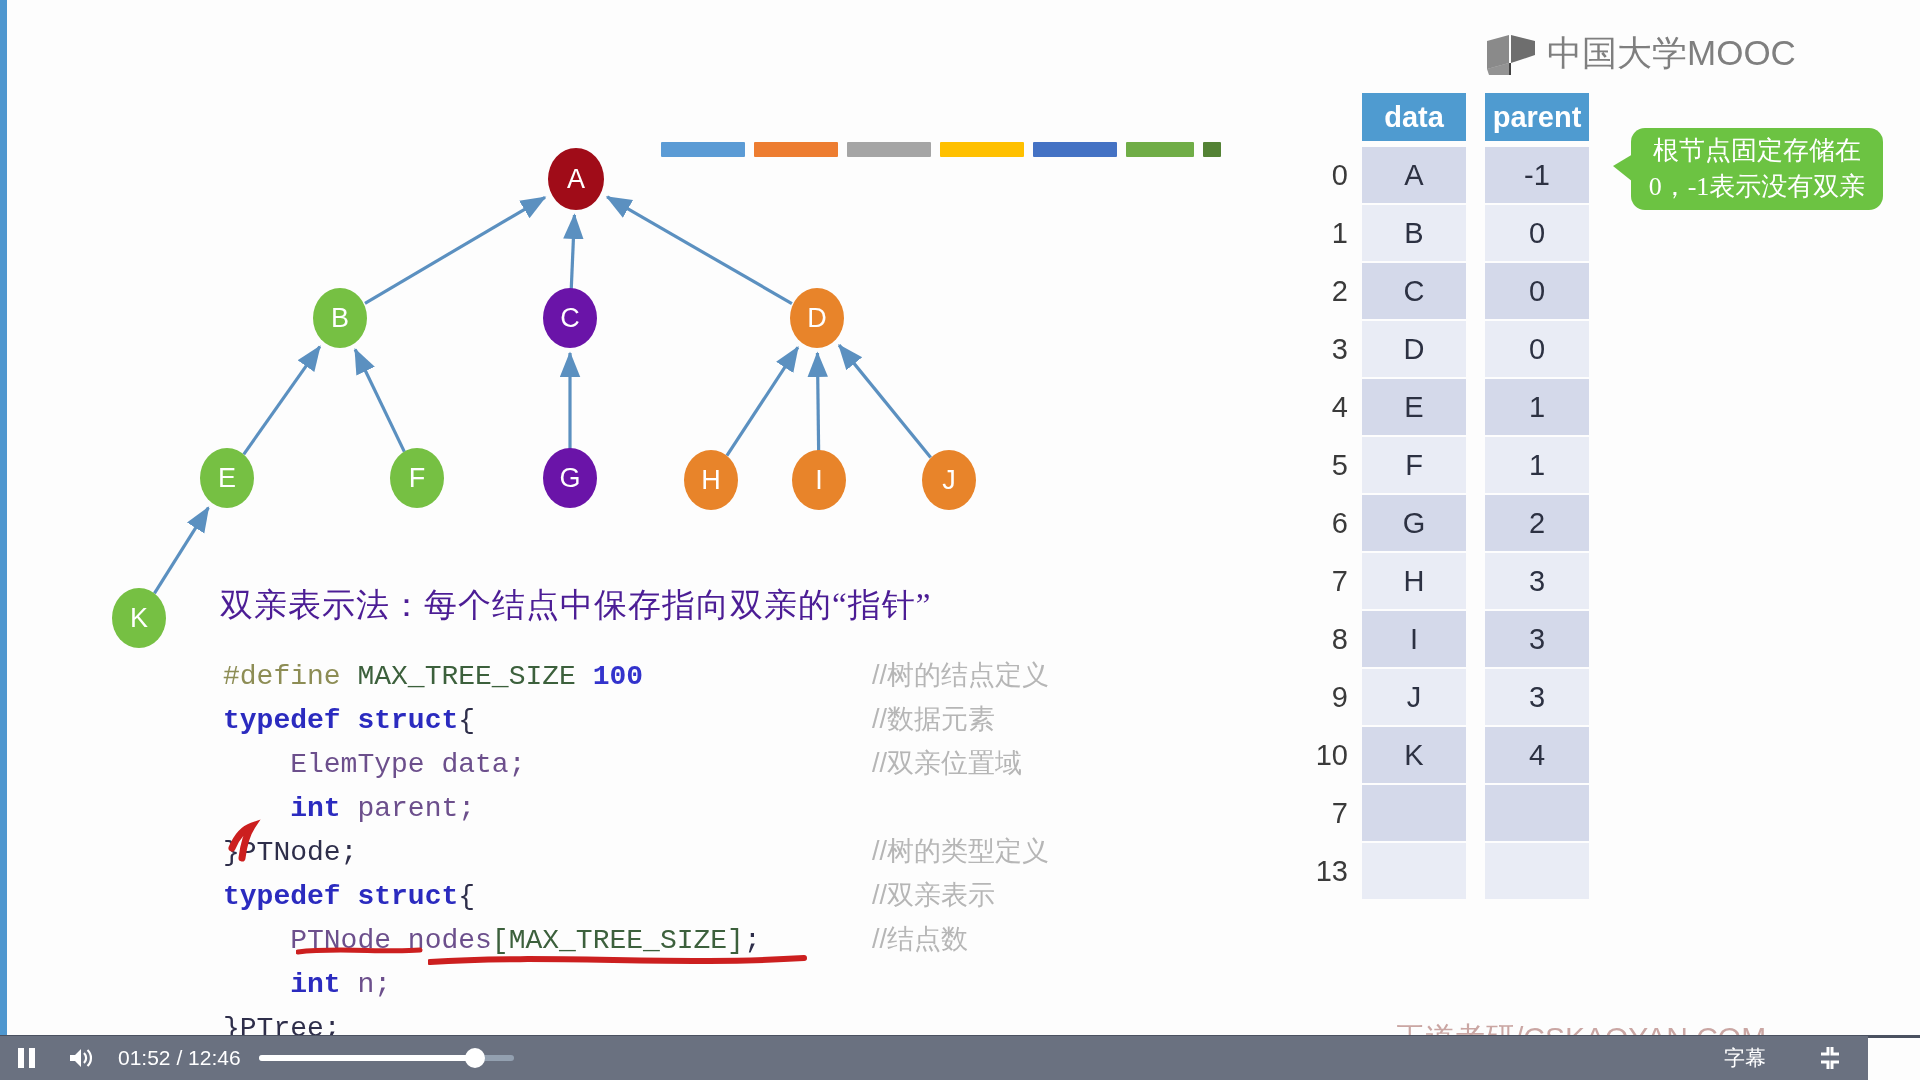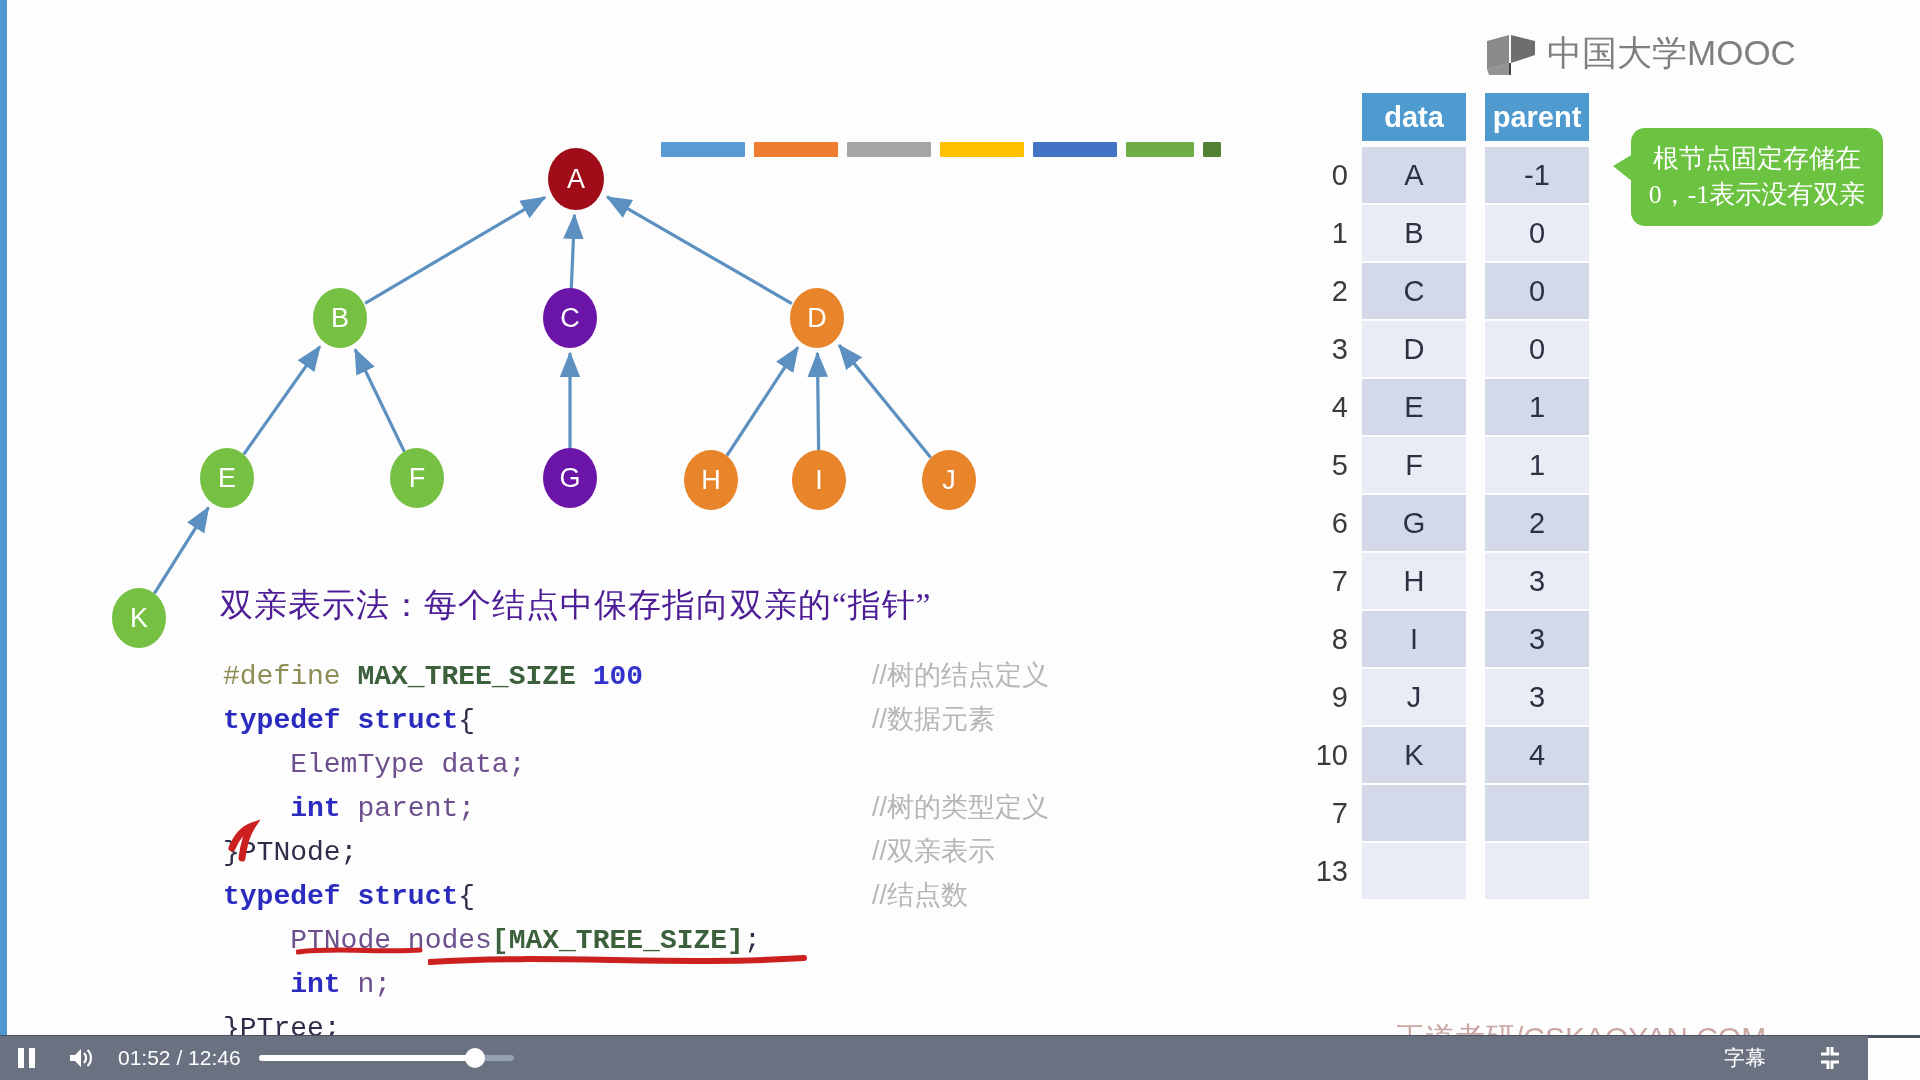--- a/index.html
+++ b/index.html
@@ -50,21 +50,21 @@
 
   
   .code{
     position:absolute;left:223px;top:655px;
     font-family:"Liberation Mono","DejaVu Sans Mono",monospace;
     font-size:28px;line-height:44px;white-space:pre;
   }
   .code .ln{display:block;height:44px;}
   .kw{color:#2b2bbf;font-weight:700;}
   .hash{color:#8d8d55;}
-  .macro{color:#3c603c;font-weight:700;}
+  .macro{color:#3c603c;font-weight:400;}
   .num{color:#3333cc;font-weight:700;}
   .typ{color:#6c4f8c;}
   .pln{color:#2e2e4a;}
   .var{color:#6c4f8c;}
 
   .comments{
     position:absolute;left:872px;top:653px;
     font-family:"Liberation Sans","DejaVu Sans",sans-serif;
     font-size:27px;line-height:44px;color:#b6b6b6;white-space:pre;
   }
@@ -81,21 +81,21 @@
         font-family:"Liberation Sans","DejaVu Sans",sans-serif;}
   .tcell{width:104px;height:56px;display:flex;align-items:center;justify-content:center;
          font-size:29px;color:#2c3142;margin-right:19px;
          font-family:"Liberation Sans","DejaVu Sans",sans-serif;}
   .thead .tcell{background:#4f9bd0;color:#ffffff;font-weight:700;font-size:29px;height:48px;}
   .rowA .tcell{background:#d4d9ea;}
   .rowB .tcell{background:#e9ecf5;}
 
   
   .callout{
-    position:absolute;left:1631px;top:128px;width:252px;height:98px;
+    position:absolute;left:1631px;top:128px;width:252px;height:82px;
     background:#6cc342;border-radius:14px;
     display:flex;align-items:center;justify-content:center;text-align:center;
     font-family:"Liberation Serif","DejaVu Serif",serif;
     font-size:26px;line-height:36px;color:#ffffff;padding:4px 12px;box-sizing:border-box;
   }
   .callout:before{
     content:"";position:absolute;left:-18px;top:26px;
     border-top:12px solid transparent;border-bottom:16px solid transparent;
     border-right:20px solid #6cc342;
   }
@@ -187,21 +187,21 @@
         <div class="node" style="left: 684px; top: 330px; width: 54px; height: 60px; background: rgb(232, 132, 42);">H</div>
         <div class="node" style="left: 792px; top: 330px; width: 54px; height: 60px; background: rgb(232, 132, 42);">I</div>
         <div class="node" style="left: 922px; top: 330px; width: 54px; height: 60px; background: rgb(232, 132, 42);">J</div>
         <div class="node" style="left: 112px; top: 468px; width: 54px; height: 60px; background: rgb(118, 192, 67);">K</div>
       </div>
   </div>
 
   <div class="desc">双亲表示法：每个结点中保存指向双亲的“指针”</div>
 
   <div class="code" id="code-block"><span class="ln"><span class="hash">#define </span><span class="macro">MAX_TREE_SIZE </span><span class="num">100</span></span><span class="ln"><span class="kw">typedef struct</span><span class="pln">{</span></span><span class="ln"><span class="typ">    ElemType </span><span class="var">data;</span></span><span class="ln"><span class="kw">    int </span><span class="var">parent;</span></span><span class="ln"><span class="pln">}PTNode;</span></span><span class="ln"><span class="kw">typedef struct</span><span class="pln">{</span></span><span class="ln"><span class="typ">    PTNode </span><span class="var">nodes</span><span class="macro">[MAX_TREE_SIZE]</span><span class="pln">;</span></span><span class="ln"><span class="kw">    int </span><span class="var">n;</span></span><span class="ln"><span class="pln">}PTree;</span></span></div>
-  <div class="comments" id="code-comments"><span class="cl">//树的结点定义</span><span class="cl">//数据元素</span><span class="cl"></span><span class="cl">//树的类型定义</span><span class="cl">//双亲表示</span><span class="cl">//结点数</span><span class="cl"></span></div>
+  <div class="comments" id="code-comments"><span class="cl">//树的结点定义</span><span class="cl">//数据元素</span><span class="cl">//双亲位置域</span><span class="cl"></span><span class="cl">//树的类型定义</span><span class="cl">//双亲表示</span><span class="cl">//结点数</span><span class="cl"></span></div>
 
   <svg class="pen" style="left:228px;top:818px;" width="50" height="48">
     <path d="M4,30 C10,16 18,10 24,8 C20,14 16,24 14,40" stroke="#cc1f1f" stroke-width="7" fill="none" stroke-linecap="round"></path>
   </svg>
   <svg class="pen" style="left:296px;top:944px;" width="130" height="16">
     <path d="M2,8 C40,3 90,9 124,6" stroke="#cc1f1f" stroke-width="5" fill="none" stroke-linecap="round"></path>
   </svg>
   <svg class="pen" style="left:428px;top:952px;" width="380" height="18">
     <path d="M2,10 C120,2 250,14 376,6" stroke="#cc1f1f" stroke-width="6" fill="none" stroke-linecap="round"></path>
   </svg>

